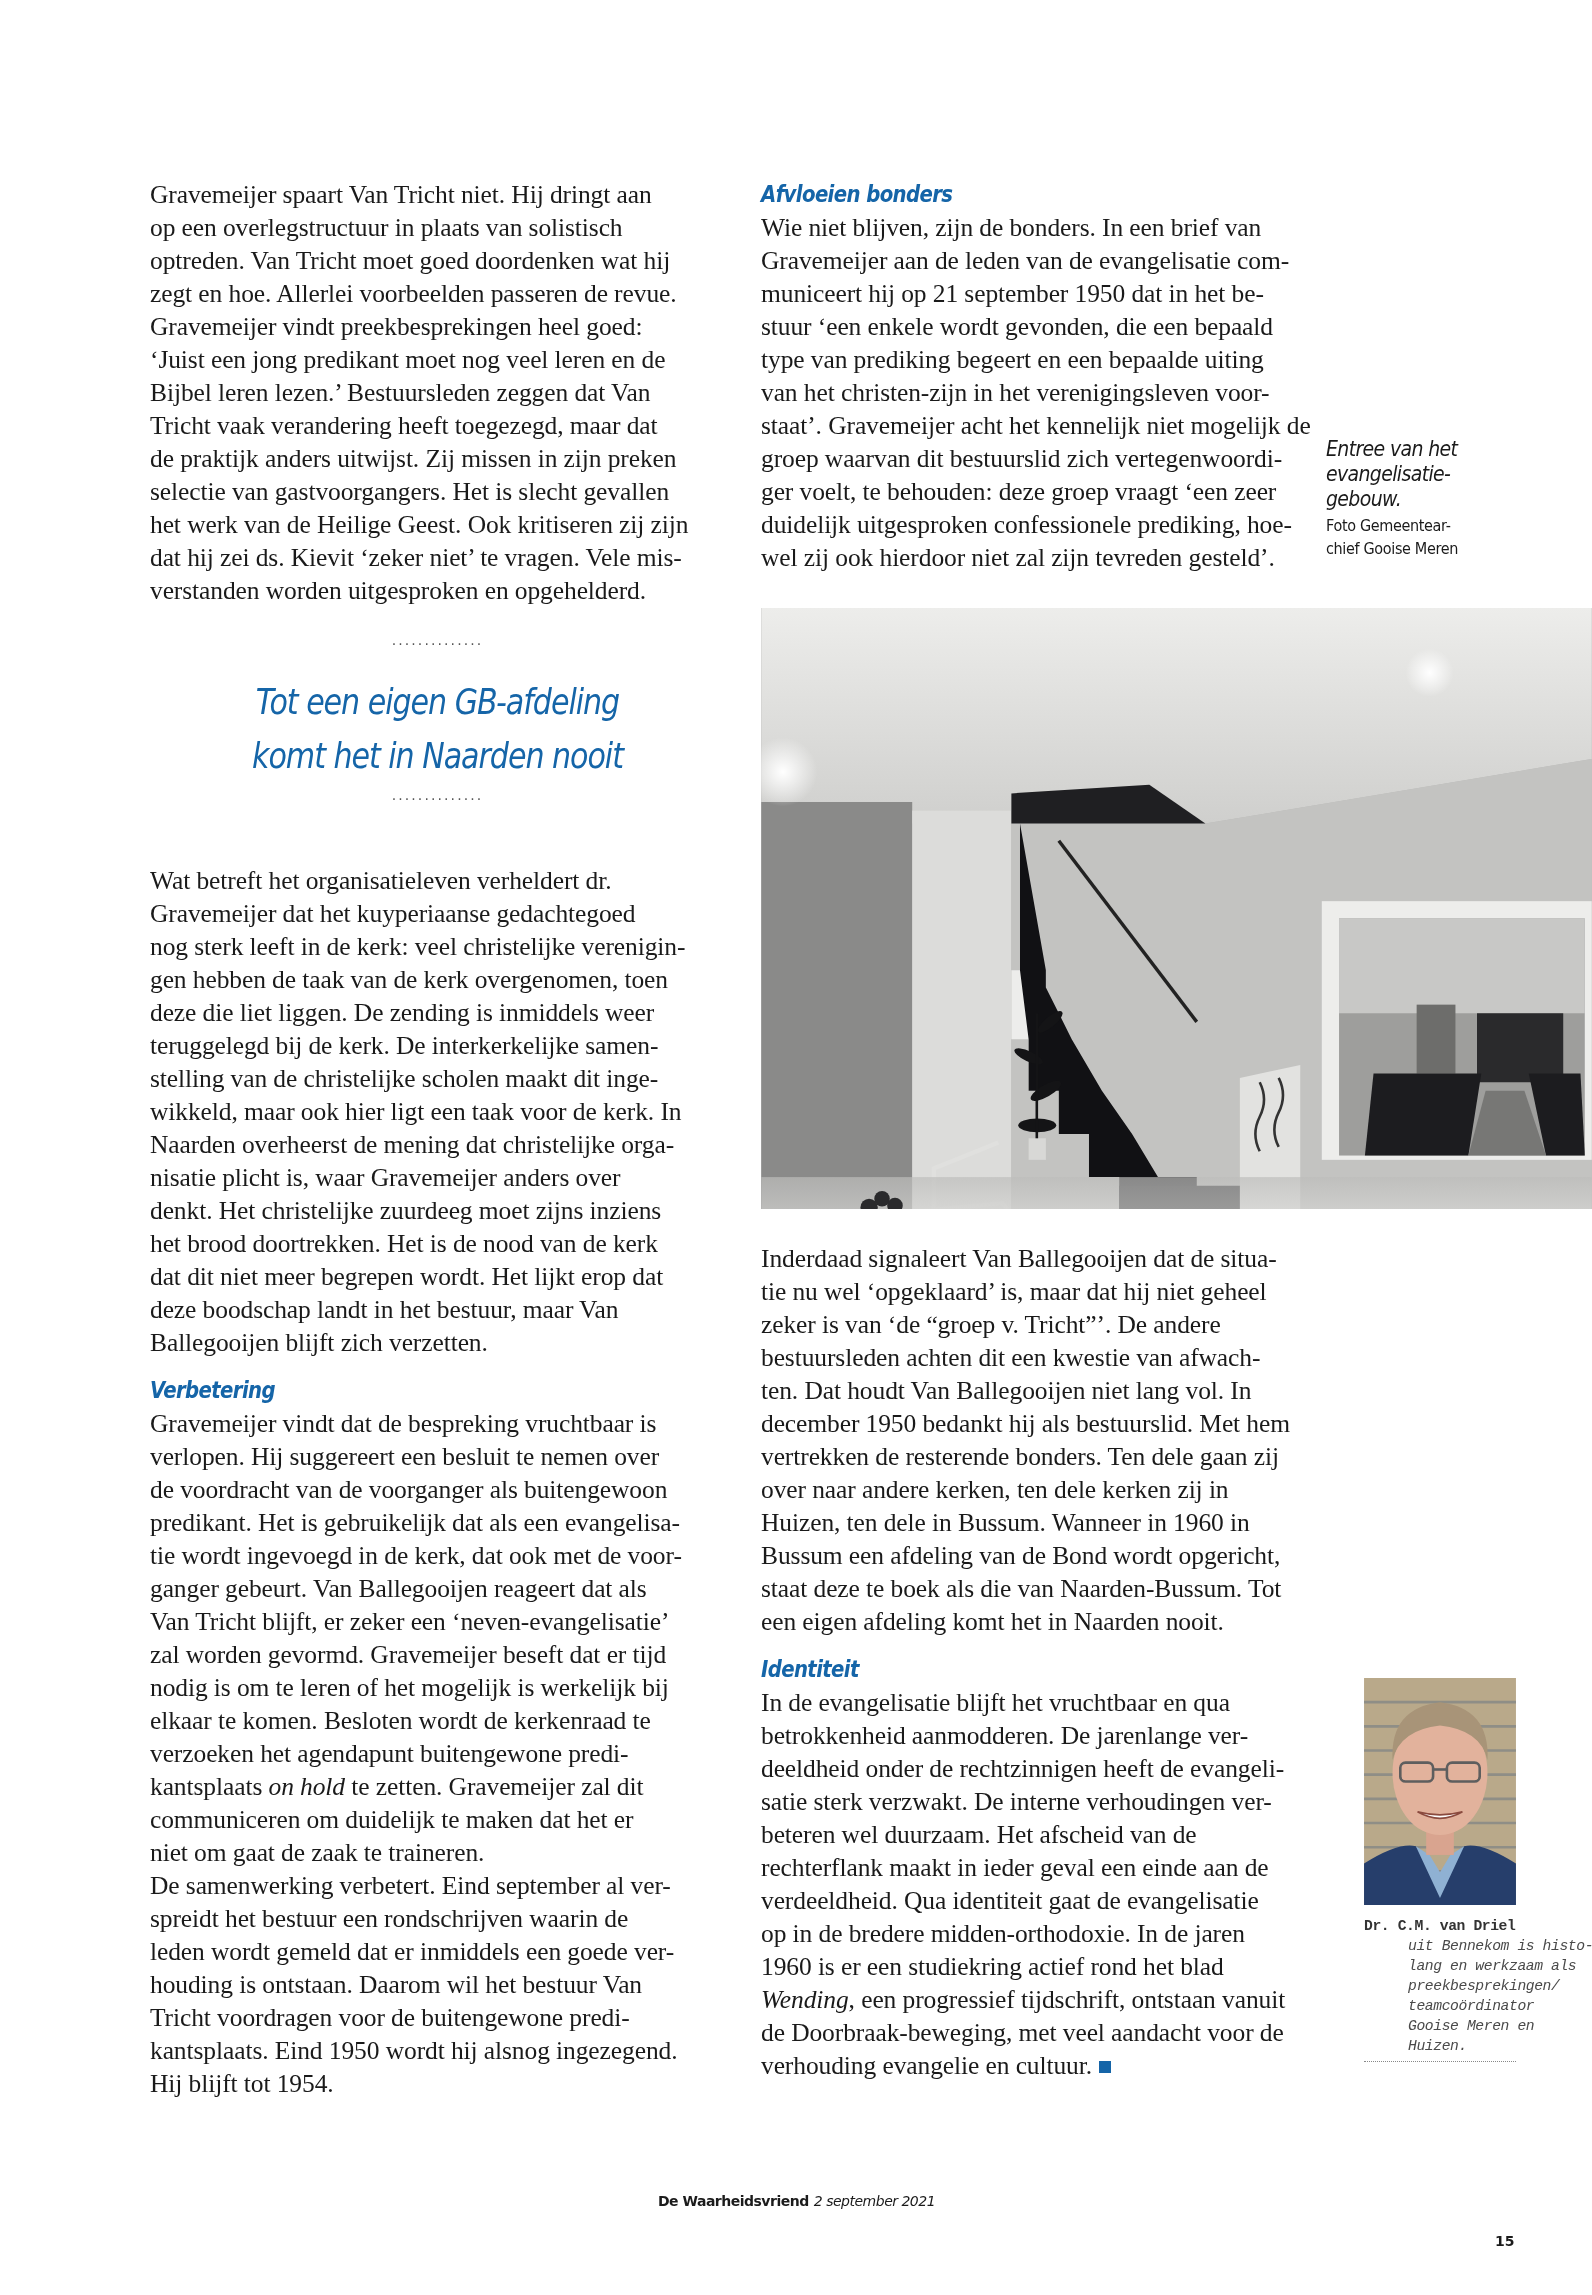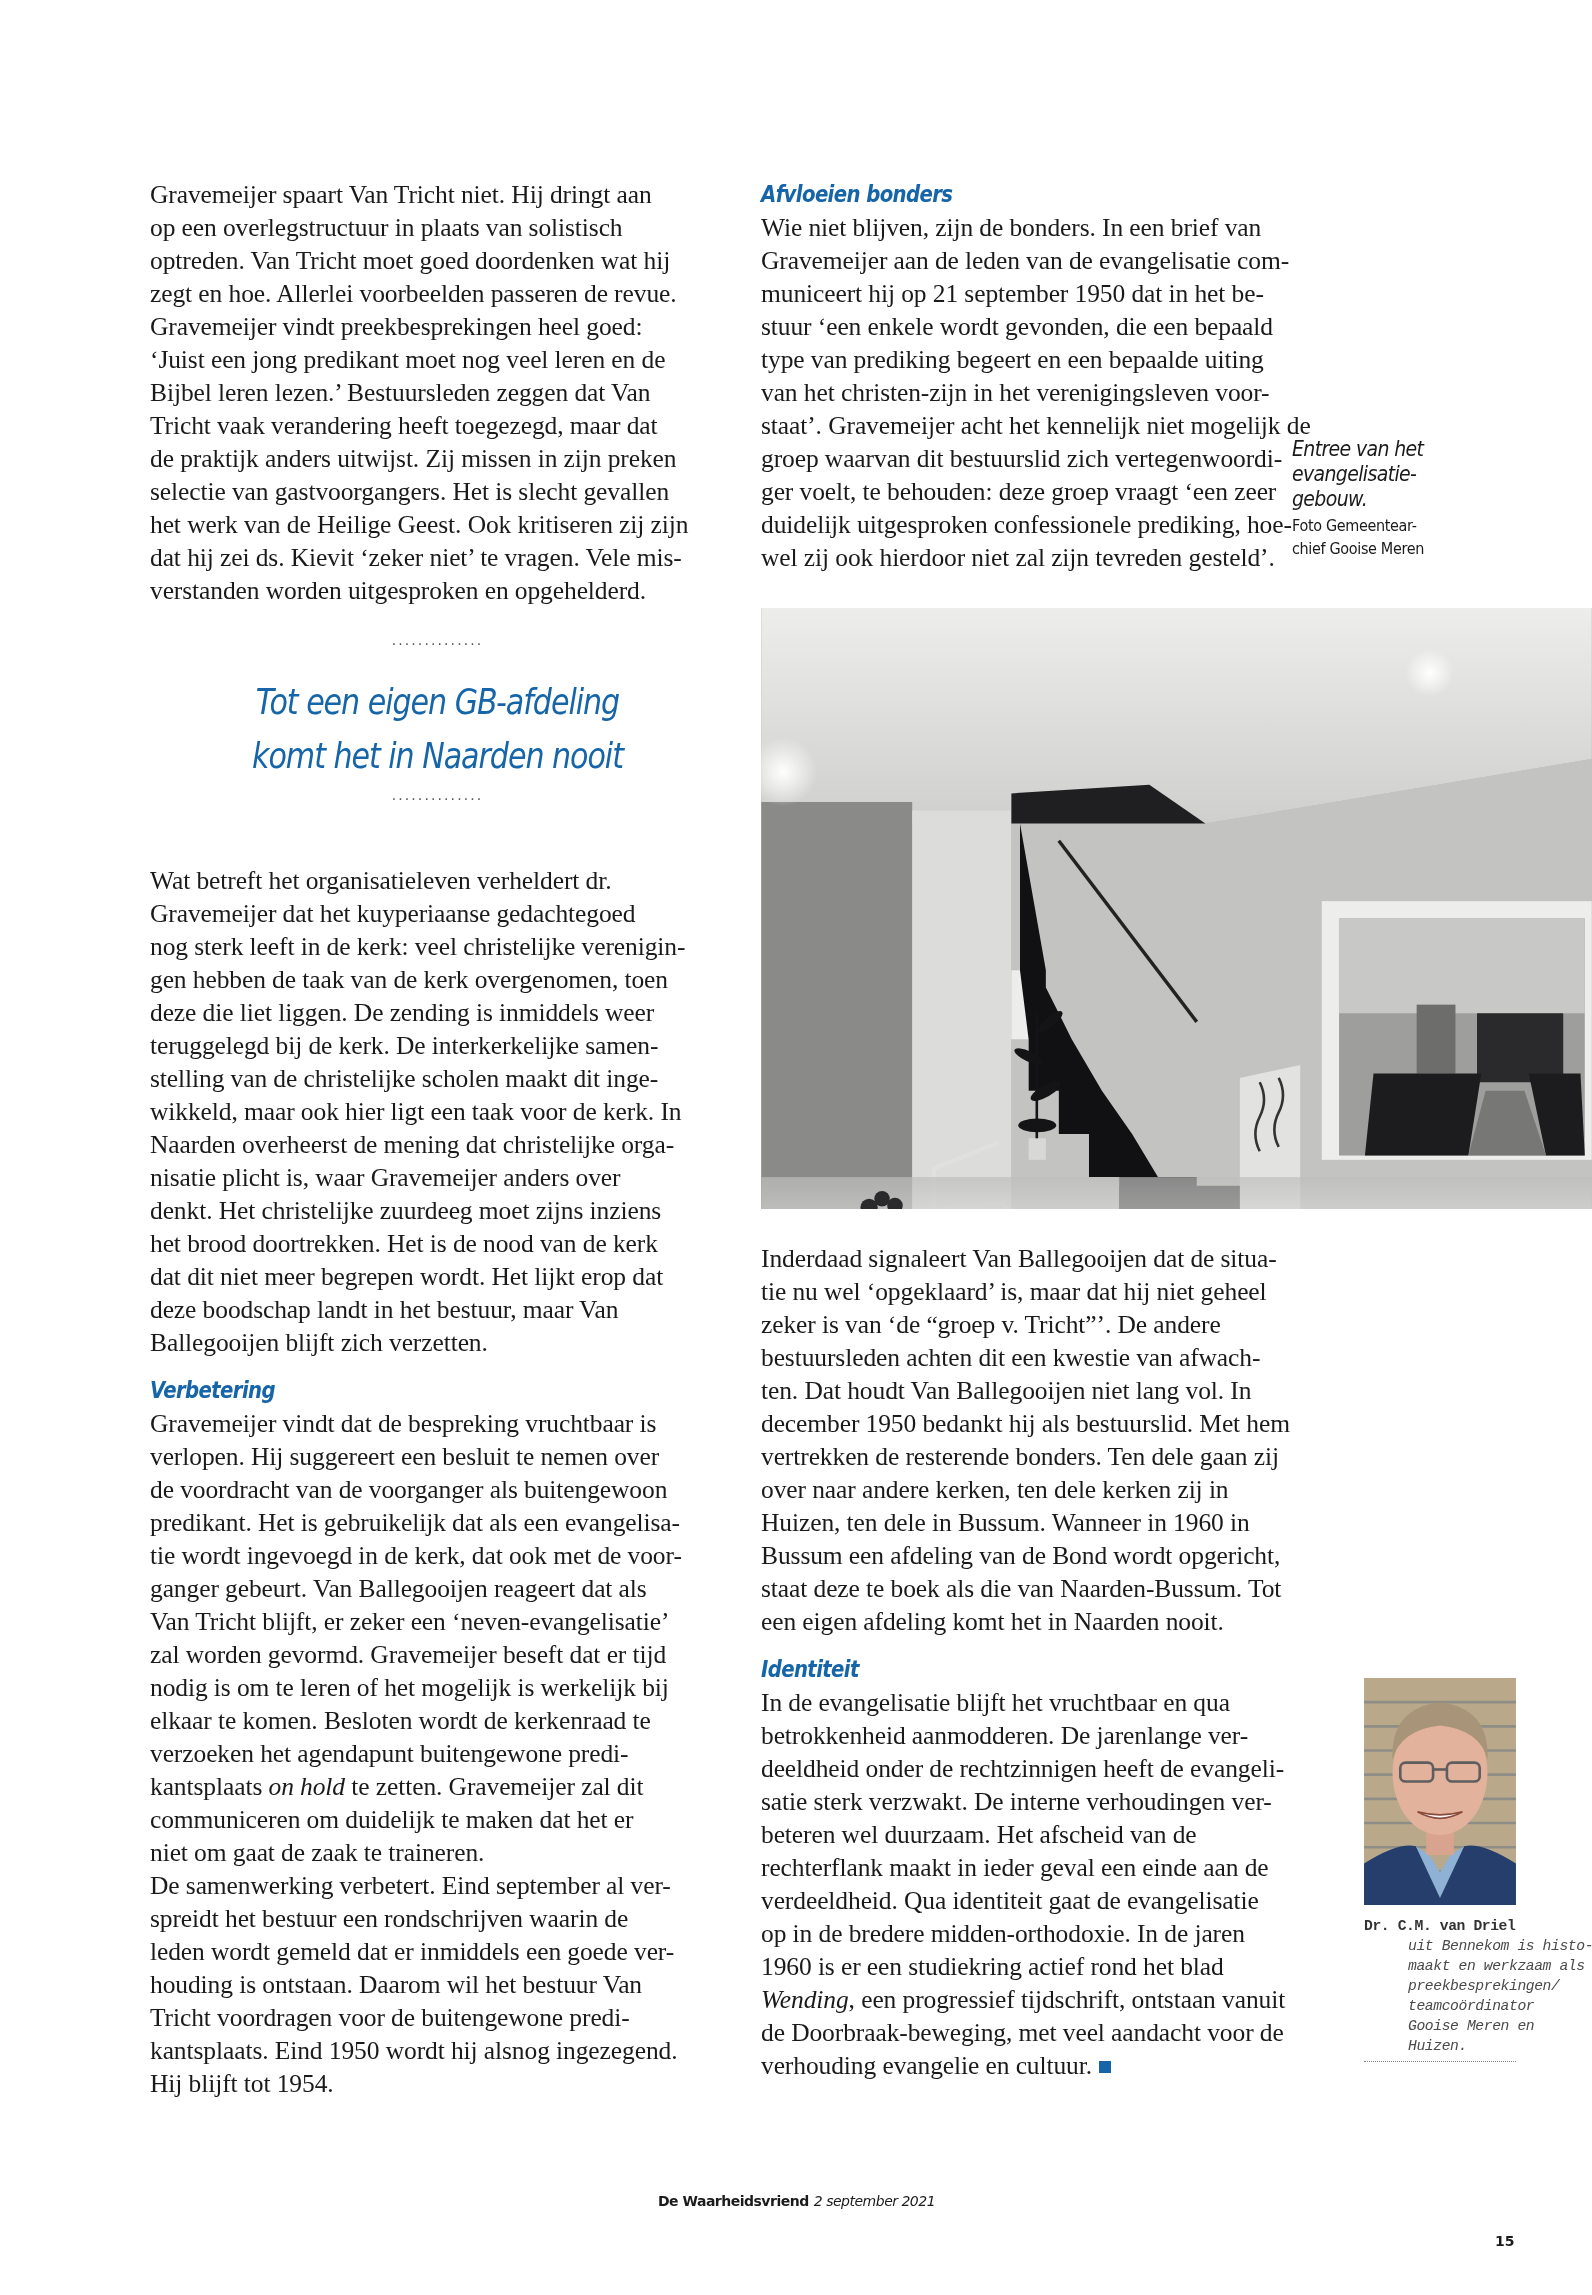--- a/index.html
+++ b/index.html
@@ -130,21 +130,21 @@
       <span class="line">type van prediking begeert en een bepaalde uiting</span>
       <span class="line">van het christen-zijn in het verenigingsleven voor-</span>
       <span class="line">staat’. Gravemeijer acht het kennelijk niet mogelijk de</span>
       <span class="line">groep waarvan dit bestuurslid zich vertegenwoordi-</span>
       <span class="line">ger voelt, te behouden: deze groep vraagt ‘een zeer</span>
       <span class="line">duidelijk uitgesproken confessionele prediking, hoe-</span>
       <span class="line">wel zij ook hierdoor niet zal zijn tevreden gesteld’.</span>
     </p>
 </div>
 
-<div class="col caption" style="left:1292px; top:437px; width:224px;">
+<div class="col caption" style="left:1326px; top:437px; width:224px;">
   <div class="cap-title" id="cap-title">
       <span class="line">Entree van het</span>
       <span class="line">evangelisatie-</span>
       <span class="line">gebouw.</span>
     </div>
   <div class="cap-credit" id="cap-credit" style="margin-top:1.7px;">
       <span class="line">Foto Gemeentear-</span>
       <span class="line">chief Gooise Meren</span>
     </div>
 </div>
@@ -272,21 +272,21 @@
       <line x1="80" y1="106" x2="96" y2="106"></line>
     </g>
     <path d="M62,155 Q88,170 114,155 Q88,162 62,155 Z" fill="#ffffff" stroke="#8a4a3e" stroke-width="2"></path>
   </svg>
 </div>
 
 <div class="bio">
   <div class="bio-name">Dr. C.M. van Driel</div>
   <div class="bio-text" id="bio-lines">
       <span class="line">uit Bennekom is histo-</span>
-      <span class="line">maakt en werkzaam als</span>
+      <span class="line">lang en werkzaam als</span>
       <span class="line">preekbesprekingen/</span>
       <span class="line">teamcoördinator</span>
       <span class="line">Gooise Meren en</span>
       <span class="line">Huizen.</span>
     </div>
   <div class="bio-rule"></div>
 </div>
 
 <div class="footer" style="left:658px; width:863px;">
   <span class="pub">De Waarheidsvriend</span><span class="date">2 september 2021</span>

